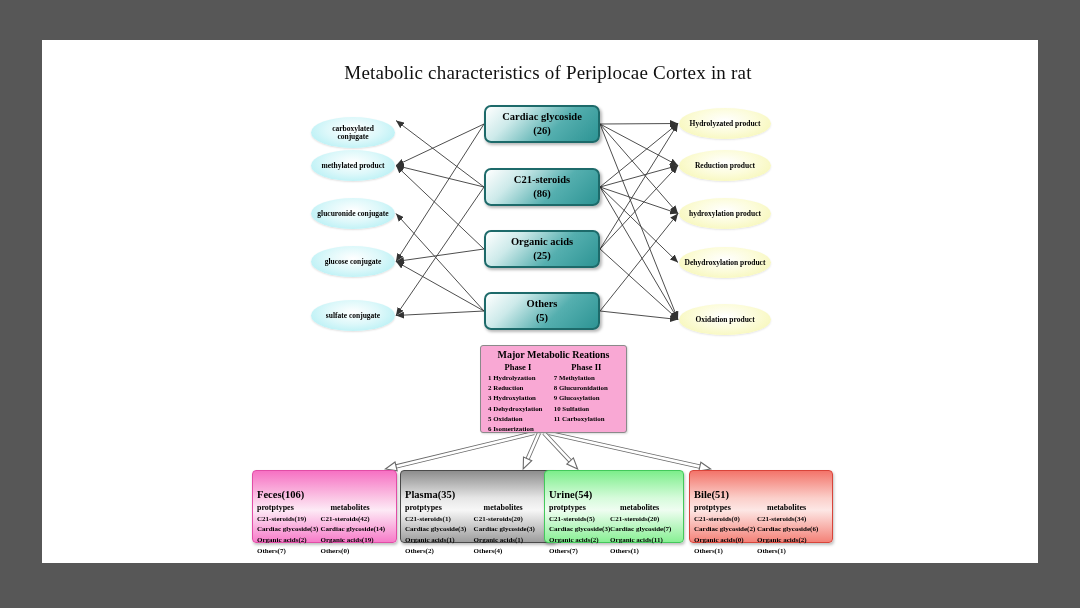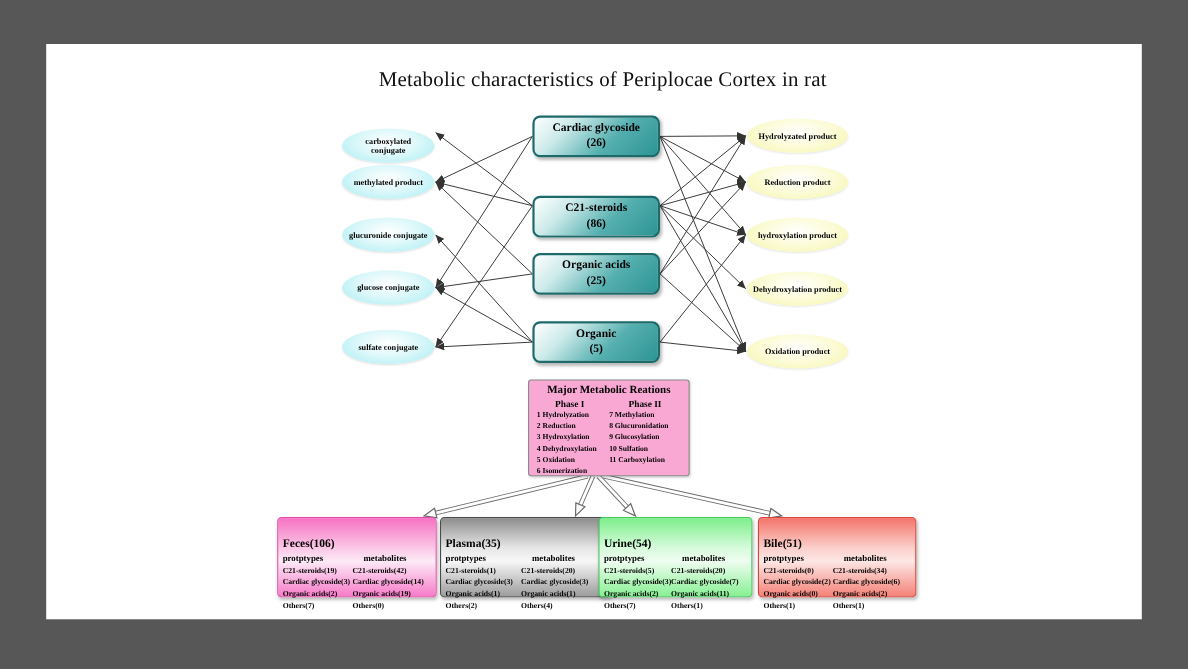--- a/index.html
+++ b/index.html
@@ -29,21 +29,21 @@
   #node-r3{left:679px;top:198px;width:92px;height:31px;}
   #node-r4{left:679px;top:247px;width:92px;height:31px;}
   #node-r5{left:679px;top:304px;width:92px;height:31px;}
 
   .cbox{position:absolute;width:116px;height:38px;border:2px solid #1d6a6a;border-radius:7px;
         background:linear-gradient(135deg,#ffffff 0%,#cdeaea 26%,#55afaf 62%,#2d9494 100%);
         display:flex;flex-direction:column;align-items:center;justify-content:center;
         font-weight:bold;font-size:10.5px;line-height:1.3;color:#000;
         box-shadow:1.5px 2px 3px rgba(0,0,0,.28);box-sizing:border-box;}
   #node-c1{left:484px;top:105px;}
-  #node-c2{left:484px;top:178px;}
+  #node-c2{left:484px;top:168px;}
   #node-c3{left:484px;top:230px;}
   #node-c4{left:484px;top:292px;}
 
   .rbox{position:absolute;left:468px;top:345px;width:147px;height:88px;background:#f9a8d4;
         border:1.2px solid #8a8a8a;border-radius:3px;box-sizing:border-box;padding:3px 4px 2px 4px;
         box-shadow:1px 1px 2px rgba(0,0,0,.15);margin-left:12px;}
   .rbox-title{text-align:center;font-weight:bold;font-size:10px;line-height:1.15;}
   .phase-grid{display:grid;grid-template-columns:48% 52%;margin-top:1px;}
   .phase-header{font-weight:bold;font-size:8.5px;text-align:center;line-height:1.3;}
   .phase-list{font-weight:bold;font-size:6.9px;line-height:1.5;white-space:nowrap;padding-left:3px;}
@@ -138,21 +138,21 @@
   </div>
   <div class="cbox" id="node-c2">
     <span>C21-steroids</span>
     <span>(86)</span>
   </div>
   <div class="cbox" id="node-c3">
     <span>Organic acids</span>
     <span>(25)</span>
   </div>
   <div class="cbox" id="node-c4">
-    <span>Organic</span>
+    <span>Others</span>
     <span>(5)</span>
   </div>
 
   <div class="ellipse yellow" id="node-r1">
       <span>Hydrolyzated product</span>
     </div>
   <div class="ellipse yellow" id="node-r2">
       <span>Reduction product</span>
     </div>
   <div class="ellipse yellow" id="node-r3">

